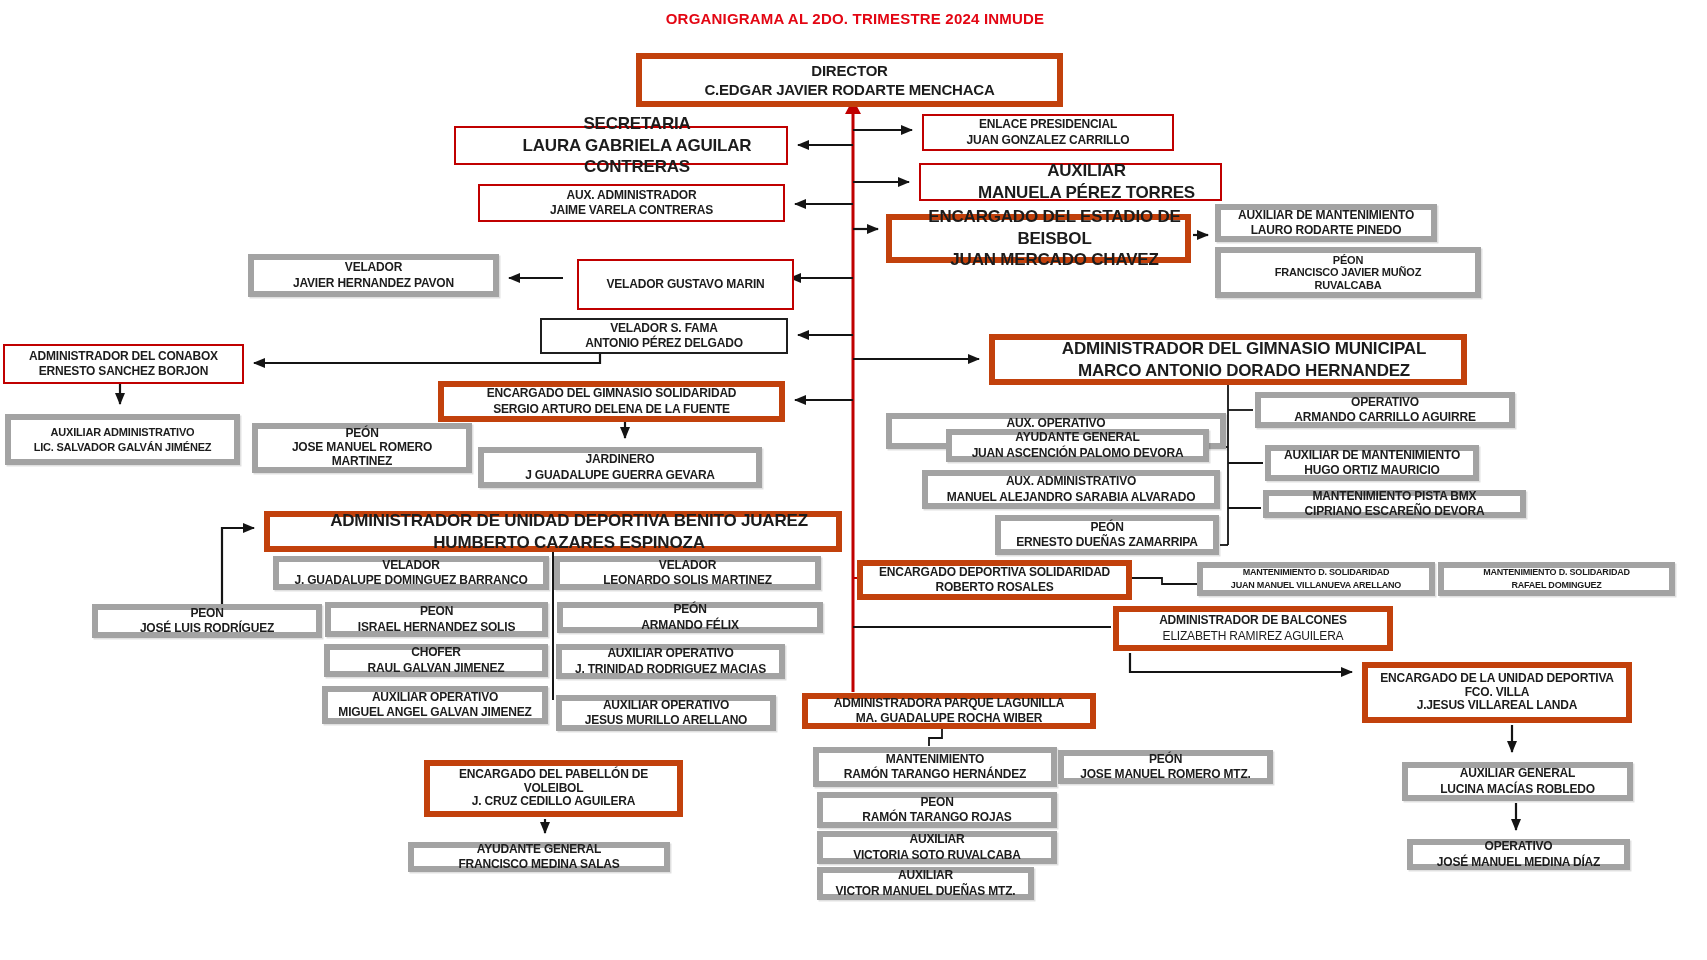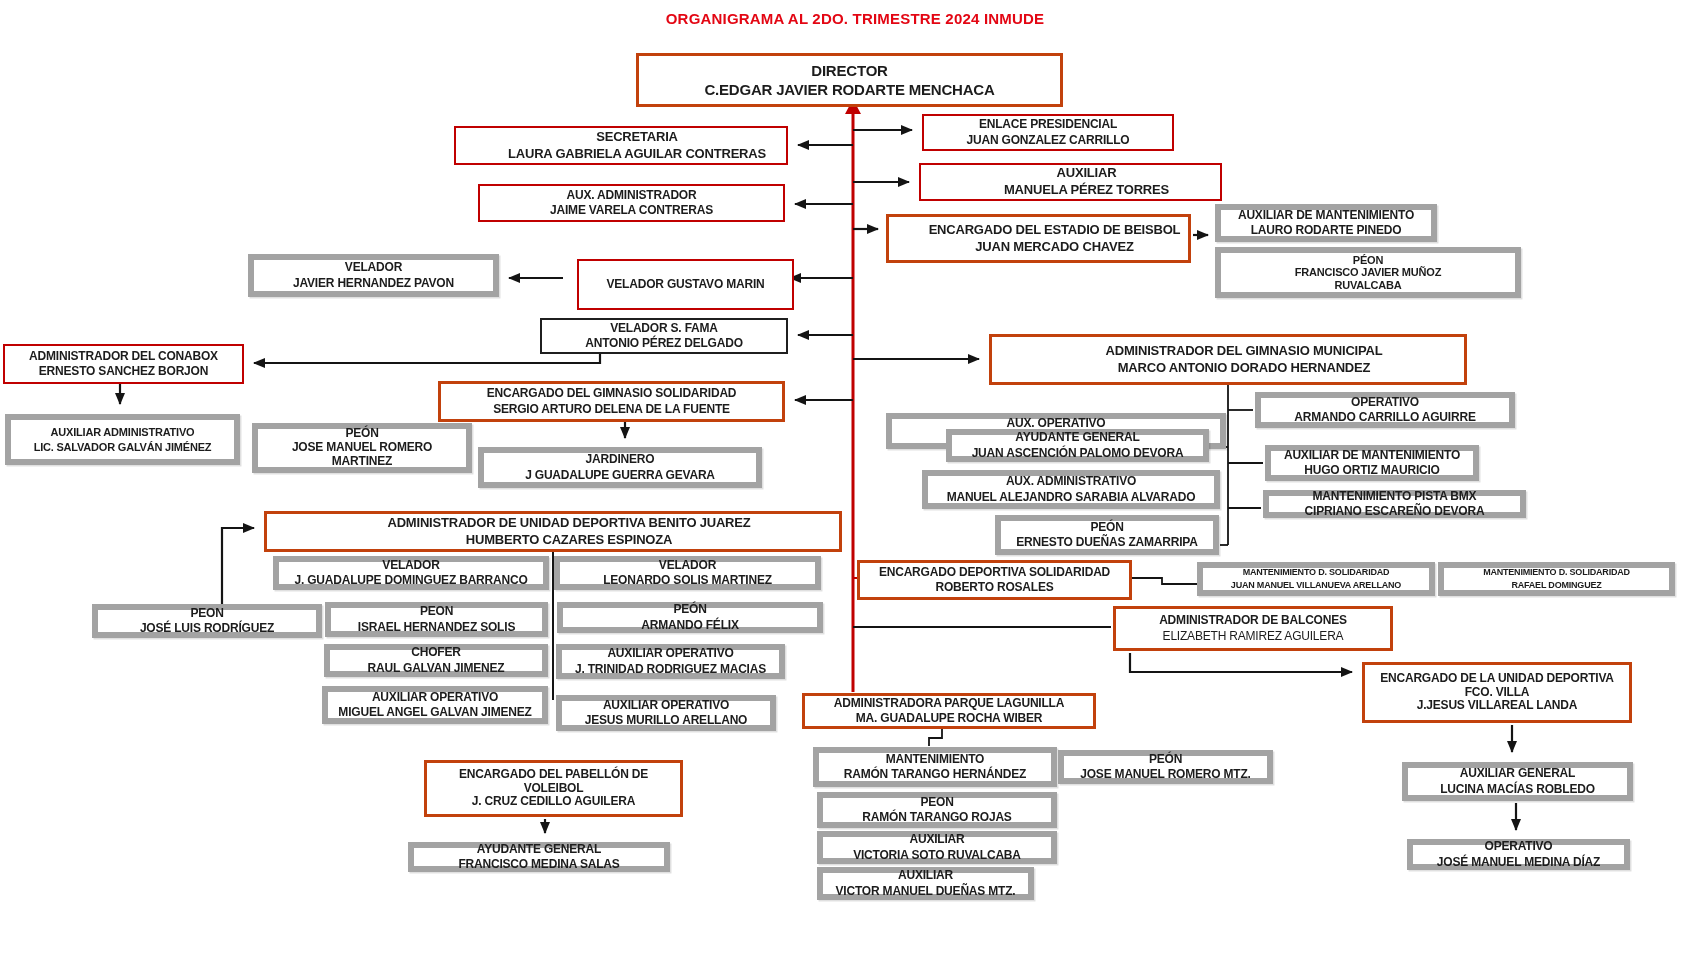--- a/index.html
+++ b/index.html
@@ -6,23 +6,23 @@
   #stage{position:relative;width:1707px;height:960px;background:#ffffff;overflow:hidden;
          font-family:"Liberation Sans", sans-serif;}
   #connectors{position:absolute;left:0;top:0;width:1707px;height:960px;}
   #chart-title{position:absolute;left:560px;top:10px;width:590px;text-align:center;
                font-size:15px;font-weight:bold;color:#e30613;letter-spacing:0.2px;}
   .node{position:absolute;display:flex;flex-direction:column;justify-content:center;align-items:center;
         text-align:center;background:#ffffff;box-sizing:border-box;font-weight:bold;color:#1c1c1c;
         font-size:12px;line-height:1.28;letter-spacing:-0.2px;padding:1px 4px;}
   .node.gray{border:6px solid #a3a3a3;box-shadow:1.5px 1.5px 0 rgba(0,0,0,0.12);}
   .node.red{border:2px solid #c00000;}
-  .node.red-thick{border:3px solid #c2410c;}
+  .node.red-thick{border:6px solid #c2410c;}
   .node.black{border:2px solid #1f1f1f;}
-  .fs15{font-size:15px;} .fs13{font-size:13px;padding-left:36px;} .fs11{font-size:11px;} .fs9{font-size:9px;line-height:1.5;}
+  .fs15{font-size:15px;} .fs13{font-size:17px;padding-left:36px;} .fs11{font-size:11px;} .fs9{font-size:9px;line-height:1.5;}
   .tight{line-height:1.15;}
   .line2reg .nline:nth-child(2){font-weight:400;}
 </style>
 </head>
 <body>
 
 <div id="stage">
 
   <svg id="connectors" viewBox="0 0 1707 960" xmlns="http://www.w3.org/2000/svg">
     <defs>
@@ -100,21 +100,21 @@
         <div class="nline">JAIME VARELA CONTRERAS</div>
       </div>
       <div class="node red-thick fs13" style="left: 886px; top: 214px; width: 305px; height: 49px;">
         <div class="nline">ENCARGADO DEL ESTADIO DE BEISBOL</div>
         <div class="nline">JUAN MERCADO CHAVEZ</div>
       </div>
       <div class="node gray" style="left: 1215px; top: 204px; width: 222px; height: 38px;">
         <div class="nline">AUXILIAR DE MANTENIMIENTO</div>
         <div class="nline">LAURO RODARTE PINEDO</div>
       </div>
-      <div class="node gray fs11 tight" style="left: 1215px; top: 247px; width: 306px; height: 51px; text-align: right;">
+      <div class="node gray fs11 tight" style="left: 1215px; top: 247px; width: 266px; height: 51px; text-align: right;">
         <div class="nline">PÉON</div>
         <div class="nline">FRANCISCO JAVIER MUÑOZ</div>
         <div class="nline">RUVALCABA</div>
       </div>
       <div class="node gray" style="left: 248px; top: 254px; width: 251px; height: 43px;">
         <div class="nline">VELADOR</div>
         <div class="nline">JAVIER HERNANDEZ PAVON</div>
       </div>
       <div class="node red" style="left: 577px; top: 259px; width: 217px; height: 51px;">
         <div class="nline">VELADOR GUSTAVO MARIN</div>

